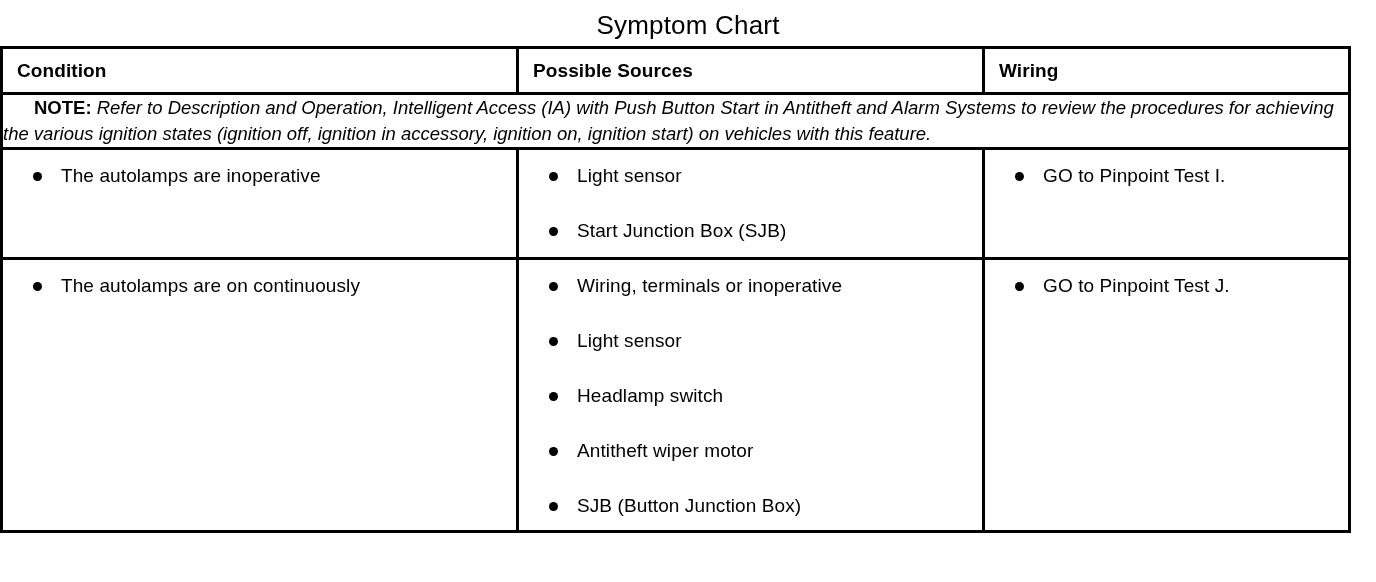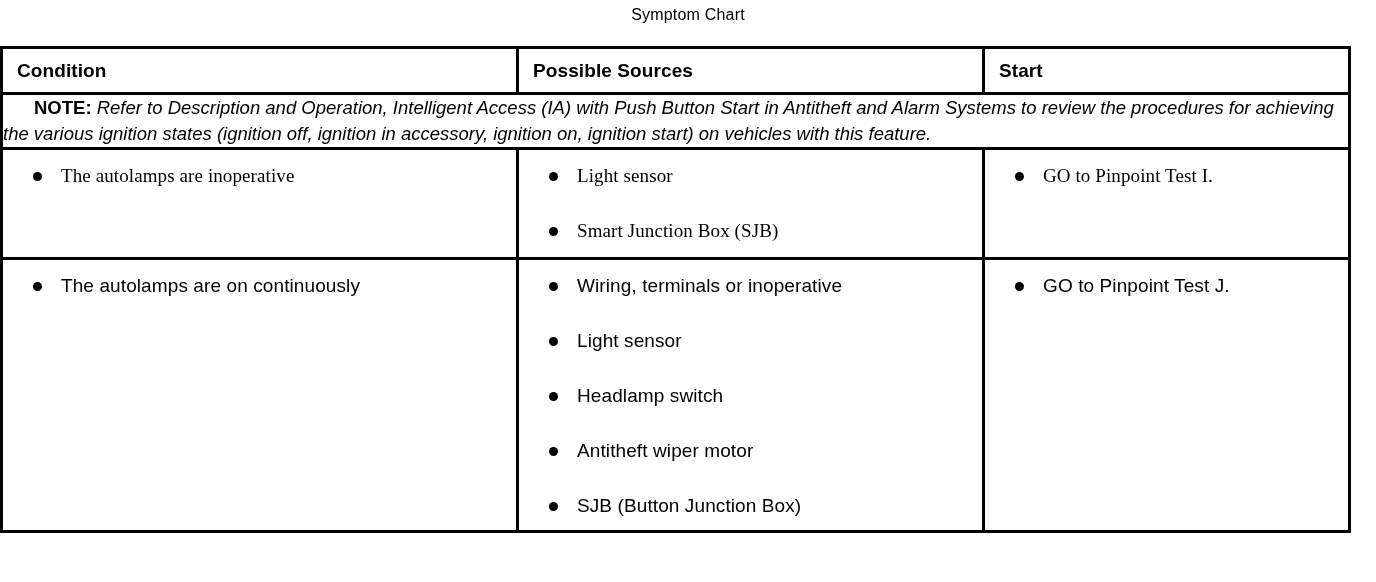--- a/index.html
+++ b/index.html
@@ -16,25 +16,25 @@
   }
 
   .page {
     position: relative;
     width: 1376px;
     height: 582px;
   }
 
   .chart-title {
     position: absolute;
-    top: 2px;
+    top: 12px;
     left: 0;
     width: 1376px;
     text-align: center;
-    font-size: 16px;
+    font-size: 26px;
     line-height: 26px;
     font-weight: normal;
     letter-spacing: 0.2px;
   }
 
   .symptom-table {
     position: absolute;
     left: 0;
     top: 46px;
     width: 1348px;
@@ -116,21 +116,21 @@
     left: 0;
     top: 8px;
     width: 9px;
     height: 9px;
     background: #000;
     border-radius: 50%;
     display: block;
   }
 
   
-  tr.data-row.row-1 .cell-list { padding-bottom: 14px; font-family: Liberation Serif, serif; }
+  tr.data-row.row-1 .cell-list { padding-bottom: 14px; }
   tr.data-row.row-2 .cell-list { padding-bottom: 12px; }
 </style>
 </head>
 <body>
 
 <div class="page">
 
   <div class="chart-title">Symptom Chart</div>
 
   <table class="symptom-table">
@@ -142,21 +142,21 @@
     <tbody>
 
       <tr class="header-row">
         <td class="col-condition">
           <div class="header-cell">Condition</div>
         </td>
         <td class="col-sources">
           <div class="header-cell">Possible Sources</div>
         </td>
         <td class="col-action">
-          <div class="header-cell">Start</div>
+          <div class="header-cell">Wiring</div>
         </td>
       </tr>
 
       <tr class="note-row">
         <td class="note-cell" colspan="3">
           <span class="note-label">NOTE: </span><span class="note-body">Refer to Description and Operation, Intelligent Access (IA) with Push Button Start in Antitheft and Alarm Systems to review the procedures for achieving the various ignition states (ignition off, ignition in accessory, ignition on, ignition start) on vehicles with this feature.</span>
         </td>
       </tr>
 
       <tr class="data-row row-1">
@@ -169,21 +169,21 @@
           </ul>
         </td>
         <td class="col-sources">
           <ul class="cell-list sources-list">
             <li>
               <span class="bullet"></span>
               <span>Light sensor</span>
             </li>
             <li>
               <span class="bullet"></span>
-              <span>Smart Junction Box (SJB)</span>
+              <span>Start Junction Box (SJB)</span>
             </li>
           </ul>
         </td>
         <td class="col-action">
           <ul class="cell-list action-list">
             <li>
               <span class="bullet"></span>
               <span>GO to Pinpoint Test I.</span>
             </li>
           </ul>

